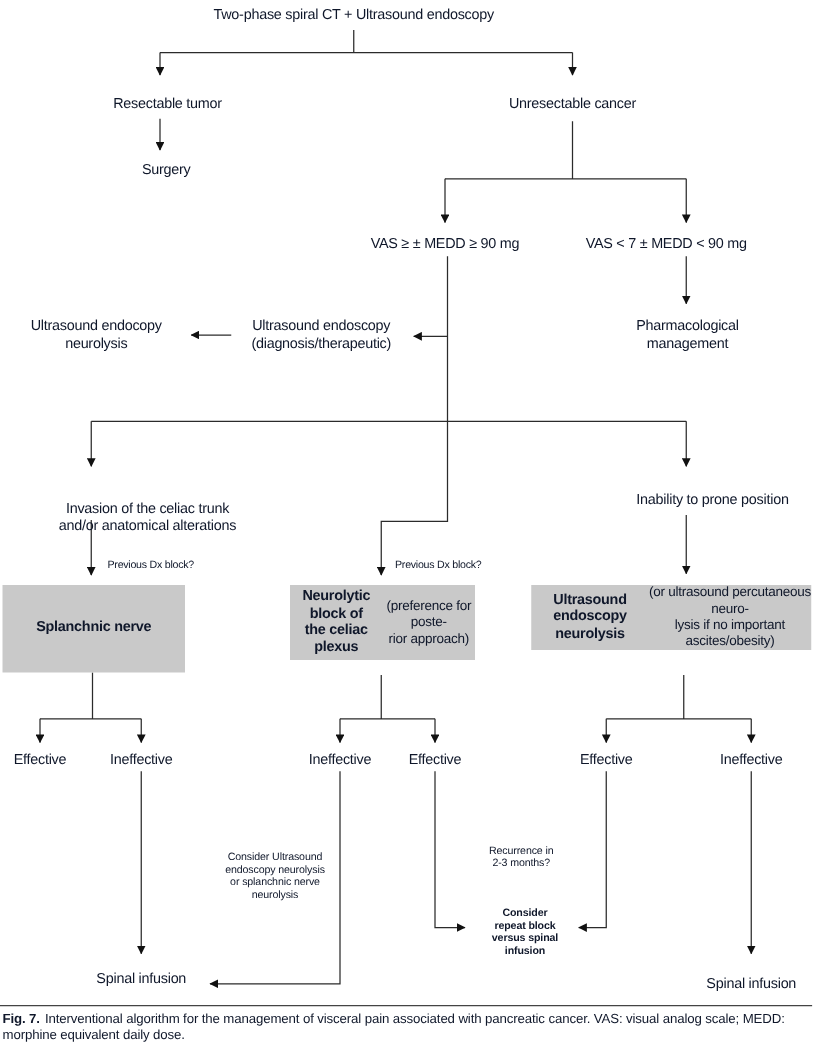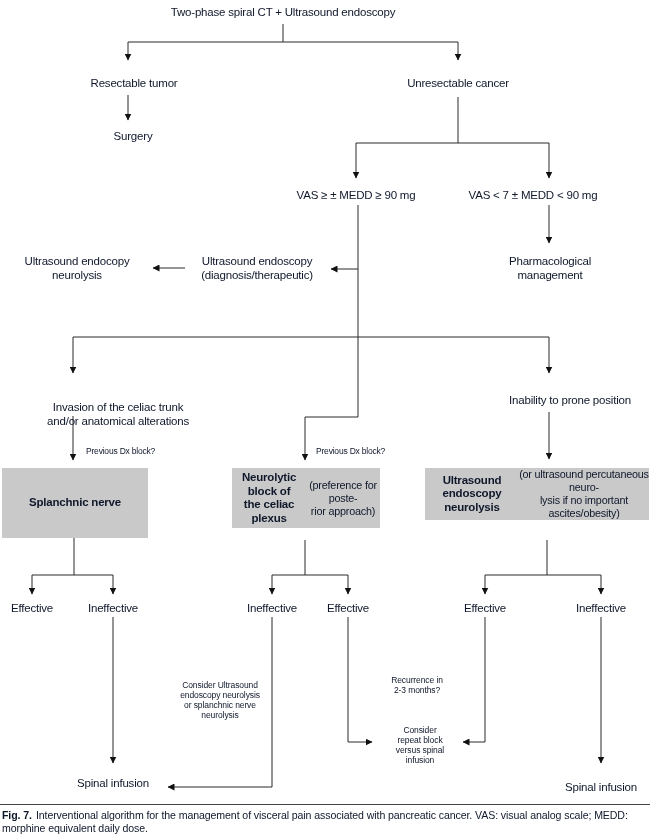--- a/index.html
+++ b/index.html
@@ -140,21 +140,21 @@
   <div class="node" style="left:566px;top:601px;width:70px;">Ineffective</div>
 
   <div class="node small pre" style="left:160px;top:680px;width:120px;">Consider Ultrasound
 endoscopy neurolysis
 or splanchnic nerve
 neurolysis</div>
 
   <div class="node small pre" style="left:372px;top:675px;width:90px;">Recurrence in
 2-3 months?</div>
 
-  <div class="node small pre" style="left:375px;top:725px;width:90px;">Consider
+  <div class="node small pre" style="left:375px;top:725px;width:90px;font-weight:bold;">Consider
 repeat block
 versus spinal
 infusion</div>
 
   <div class="node" style="left:63px;top:776px;width:100px;">Spinal infusion</div>
 
   <div class="node" style="left:551px;top:780px;width:100px;">Spinal infusion</div>
 
   <div class="caption">
     <span class="figlabel">Fig. 7.</span><span>Interventional algorithm for the management of visceral pain associated with pancreatic cancer. VAS: visual analog scale; MEDD: morphine equivalent daily dose.</span>

